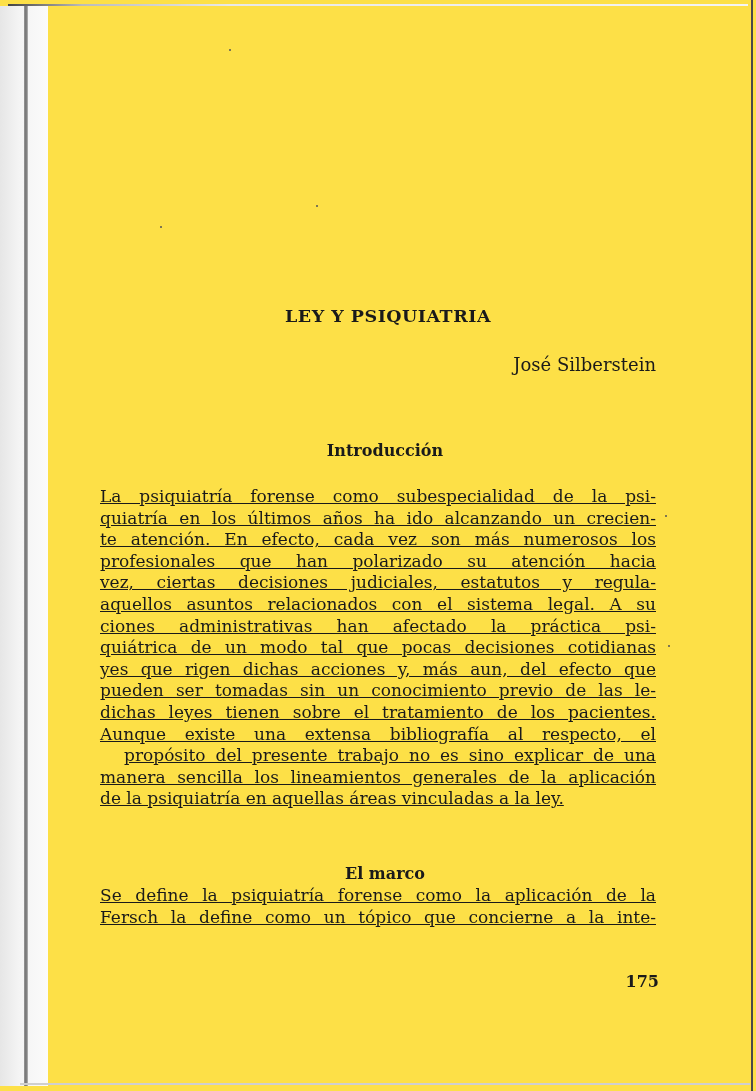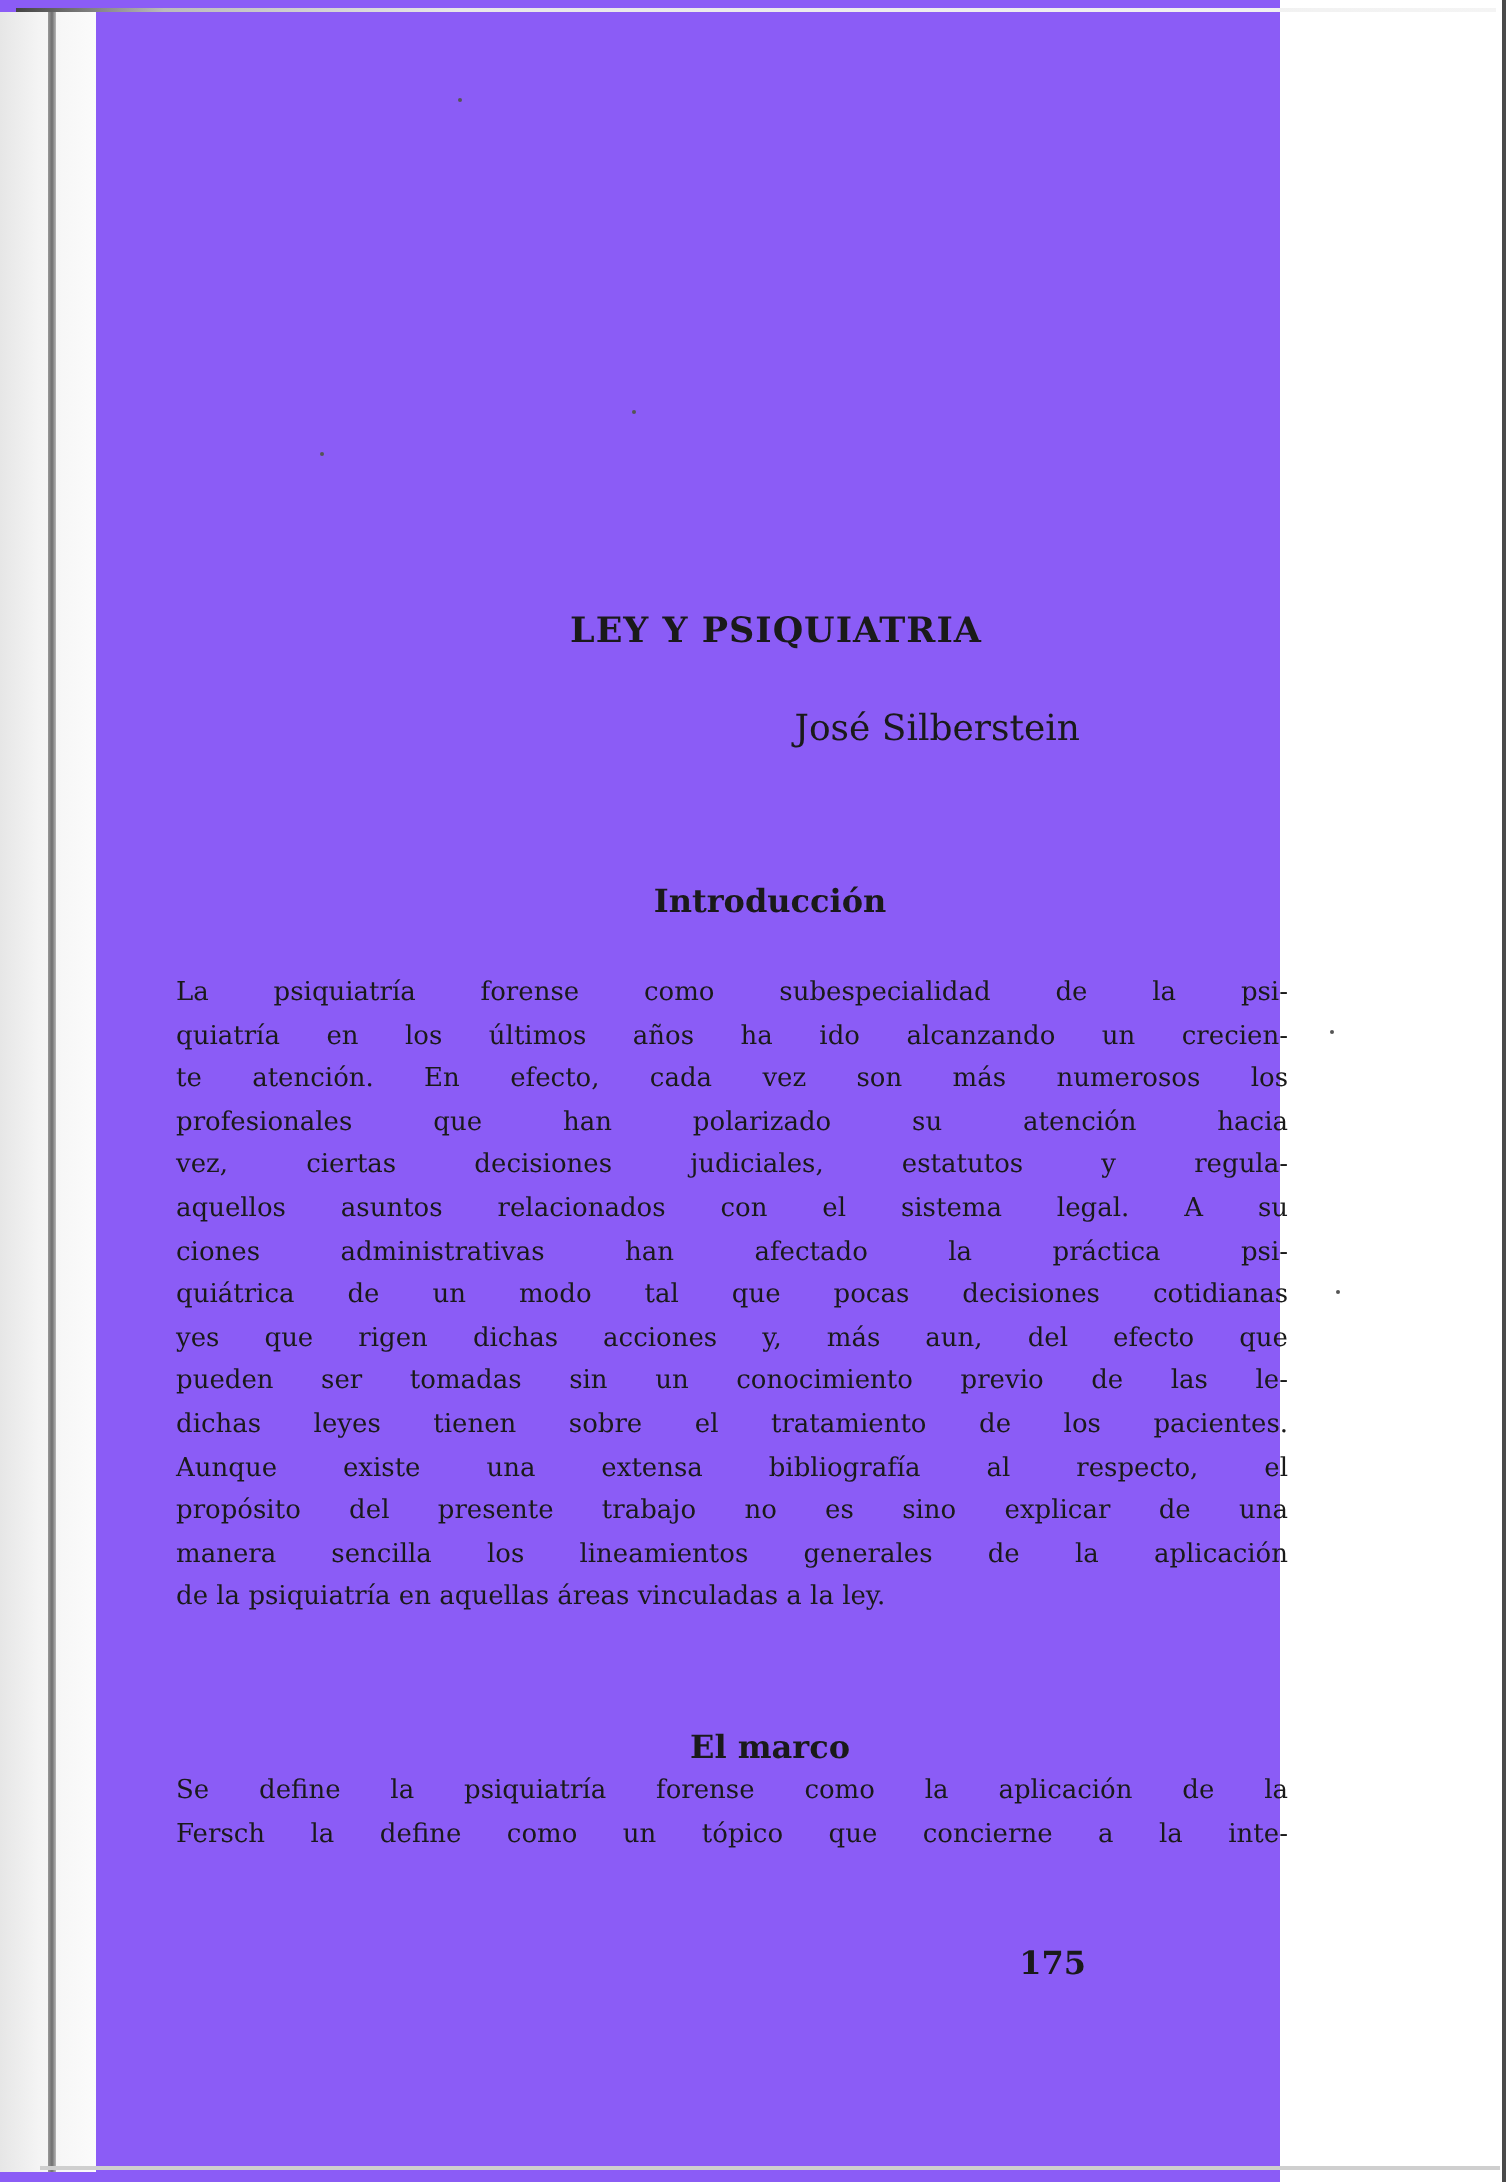--- a/index.html
+++ b/index.html
@@ -3,22 +3,22 @@
 <meta charset="utf-8">
 <style>
   html, body { margin:0; padding:0; }
   body {
     width:756px; height:1091px; overflow:hidden; position:relative;
     background:#ffffff;
     font-family:"DejaVu Serif", "Liberation Serif", serif;
     color:#1a1a1a;
   }
   .page {
-    position:absolute; left:0; top:0; width:640px; height:1091px;
-    background:#8b5cf6;
+    position:absolute; left:0; top:0; width:756px; height:1091px;
+    background:#fde047;
   }
   .gutter {
     position:absolute; left:0; top:6px; width:48px; height:1080px;
     background:linear-gradient(to right, #e6e6e6 0%, #f4f4f4 40%, #fbfbfb 100%);
   }
   .spine-line {
     position:absolute; left:24px; top:6px; width:4px; height:1080px;
     background:linear-gradient(to right, #9a9a9a, #6f6f6f, #b8b8b8);
   }
   .top-edge {
@@ -48,22 +48,22 @@
     position:absolute; right:100px; top:354px;
     font-size:18px;
   }
   .section-heading {
     position:absolute; left:100px; width:570px;
     text-align:center; font-weight:bold; font-size:16px;
   }
   .h-intro { top:428px; }
   .h-marco { top:851px; }
   .paragraph {
-    position:absolute; left:88px; width:556px;
-    font-size:13px; line-height:21.6px; text-align:justify;
+    position:absolute; left:100px; width:556px;
+    font-size:17px; line-height:21.6px; text-align:justify;text-decoration:underline;
   }
   .paragraph .line { display:block; text-align:justify; text-align-last:justify; white-space:nowrap; }
   .paragraph .line.last { text-align-last:left; }
   .p1 { top:486px; }
   .p2 { top:885px; }
   .page-number {
     position:absolute; right:97px; top:972px;
     font-weight:bold; font-size:16px;
   }
   .speck { position:absolute; width:2px; height:2px; background:#555; border-radius:1px; }
@@ -96,21 +96,21 @@
     <span class="line" style="white-space: normal;">te atención. En efecto, cada vez son más numerosos los</span>
     <span class="line" style="white-space: normal;">profesionales que han polarizado su atención hacia</span>
     <span class="line" style="white-space: normal;">vez, ciertas decisiones judiciales, estatutos y regula-</span>
     <span class="line" style="white-space: normal;">aquellos asuntos relacionados con el sistema legal. A su</span>
     <span class="line" style="white-space: normal;">ciones administrativas han afectado la práctica psi-</span>
     <span class="line" style="white-space: normal;">quiátrica de un modo tal que pocas decisiones cotidianas</span>
     <span class="line" style="white-space: normal;">yes que rigen dichas acciones y, más aun, del efecto que</span>
     <span class="line" style="white-space: normal;">pueden ser tomadas sin un conocimiento previo de las le-</span>
     <span class="line" style="white-space: normal;">dichas leyes tienen sobre el tratamiento de los pacientes.</span>
     <span class="line" style="white-space: normal;">Aunque existe una extensa bibliografía al respecto, el</span>
-    <span class="line" style="white-space: normal;">propósito del presente trabajo no es sino explicar de una</span>
+    <span class="line" style="white-space: normal; margin-left: 24px;">propósito del presente trabajo no es sino explicar de una</span>
     <span class="line" style="white-space: normal;">manera sencilla los lineamientos generales de la aplicación</span>
     <span class="line last" style="white-space: normal;">de la psiquiatría en aquellas áreas vinculadas a la ley.</span>
   </div>
 
   <h2 class="section-heading h-marco">El marco</h2>
   <div class="paragraph p2">
     <span class="line" style="white-space: normal;">Se define la psiquiatría forense como la aplicación de la</span>
     <span class="line" style="white-space: normal;">Fersch la define como un tópico que concierne a la inte-</span>
   </div>
 

